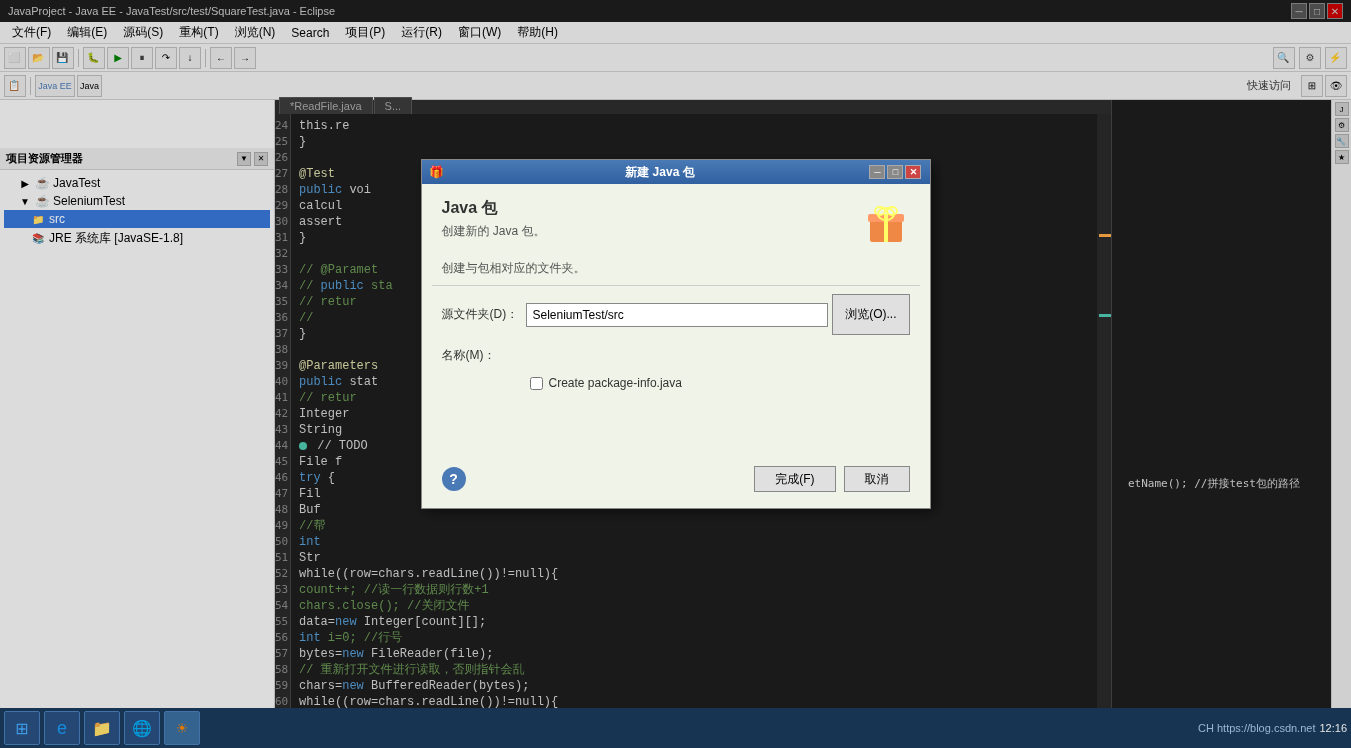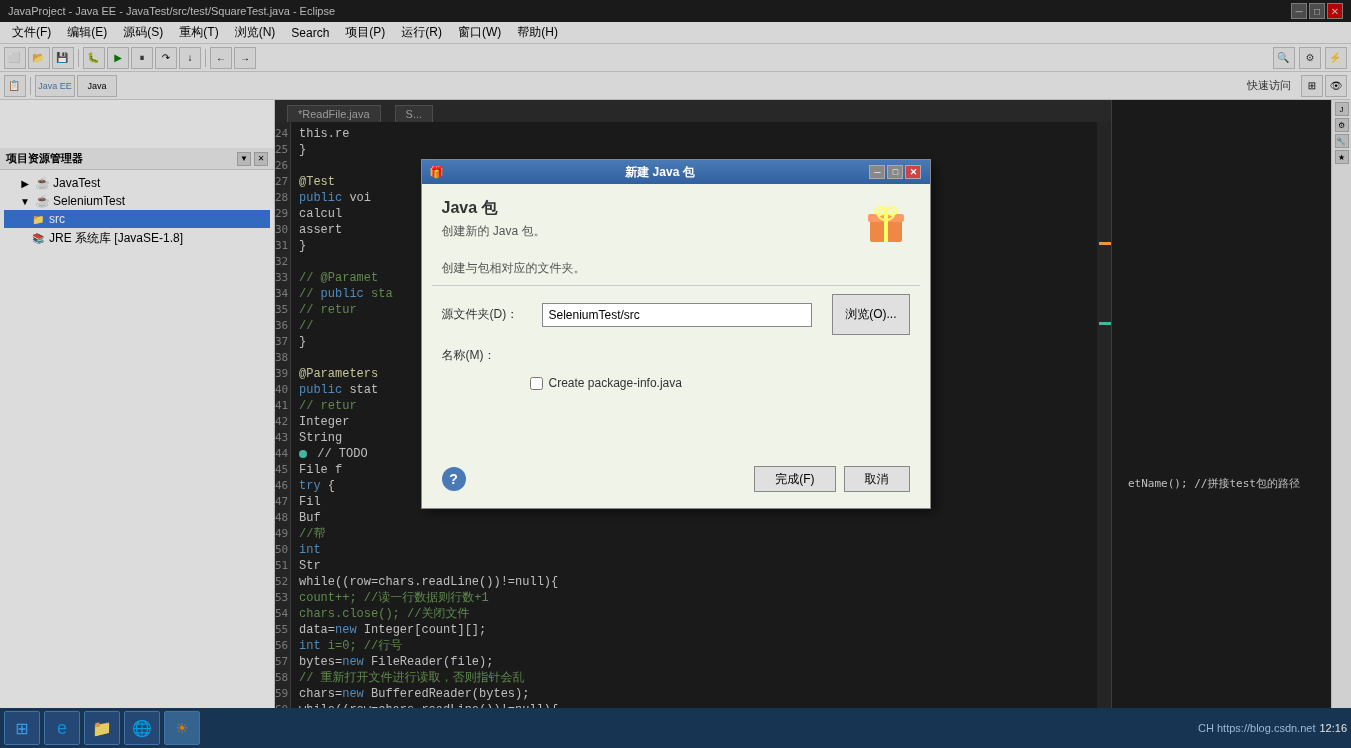--- a/index.html
+++ b/index.html
@@ -171,25 +171,25 @@
 
     
     .editor-area {
       flex: 1;
       background: #1e1e1e;
       display: flex;
       flex-direction: column;
     }
     .editor-tabs {
       background: #2d2d2d;
-      height: 22px;
+      height: 14px;
       display: flex;
       align-items: flex-end;
-      padding: 0 12px;
-      gap: 14px;
+      padding: 0 4px;
+      gap: 1px;
     }
     .editor-tab {
       background: #3c3c3c;
       color: #aaa;
       padding: 2px 10px;
       font-size: 11px;
       border: 1px solid #555;
       border-bottom: none;
       cursor: pointer;
       white-space: nowrap;
@@ -386,21 +386,21 @@
       height: 48px;
     }
     .dialog-body {
       padding: 8px 20px;
       flex: 1;
     }
     .dialog-field {
       display: flex;
       align-items: center;
       margin-bottom: 12px;
-      gap: 20px;
+      gap: 4px;
     }
     .dialog-label {
       font-size: 12px;
       color: #333;
       width: 80px;
       white-space: nowrap;
       flex-shrink: 0;
     }
     .dialog-input {
       flex: 1;
@@ -517,21 +517,21 @@
     <div class="toolbar-btn">🔍</div>
     <div class="toolbar-btn">⚙</div>
     <div class="toolbar-btn">⚡</div>
   </div>
 </div>
 
 <div class="toolbar2">
   <div class="toolbar-btn">📋</div>
   <div class="toolbar-separator"></div>
   <div class="toolbar-btn" style="color:#4a7ab5;font-size:9px;width:40px">Java EE</div>
-  <div class="toolbar-btn" style="font-size:9px;width:40px">Java</div>
+  <div class="toolbar-btn" style="font-size:9px;width:25px">Java</div>
   <div class="toolbar-spacer"></div>
   <div style="font-size:11px;color:#333;padding:0 8px;">快速访问</div>
   <div class="toolbar-btn">⊞</div>
   <div class="toolbar-btn">👁</div>
 </div>
 
 <div class="main-layout">
 
   <div class="left-panel">
     <div class="panel-header">

